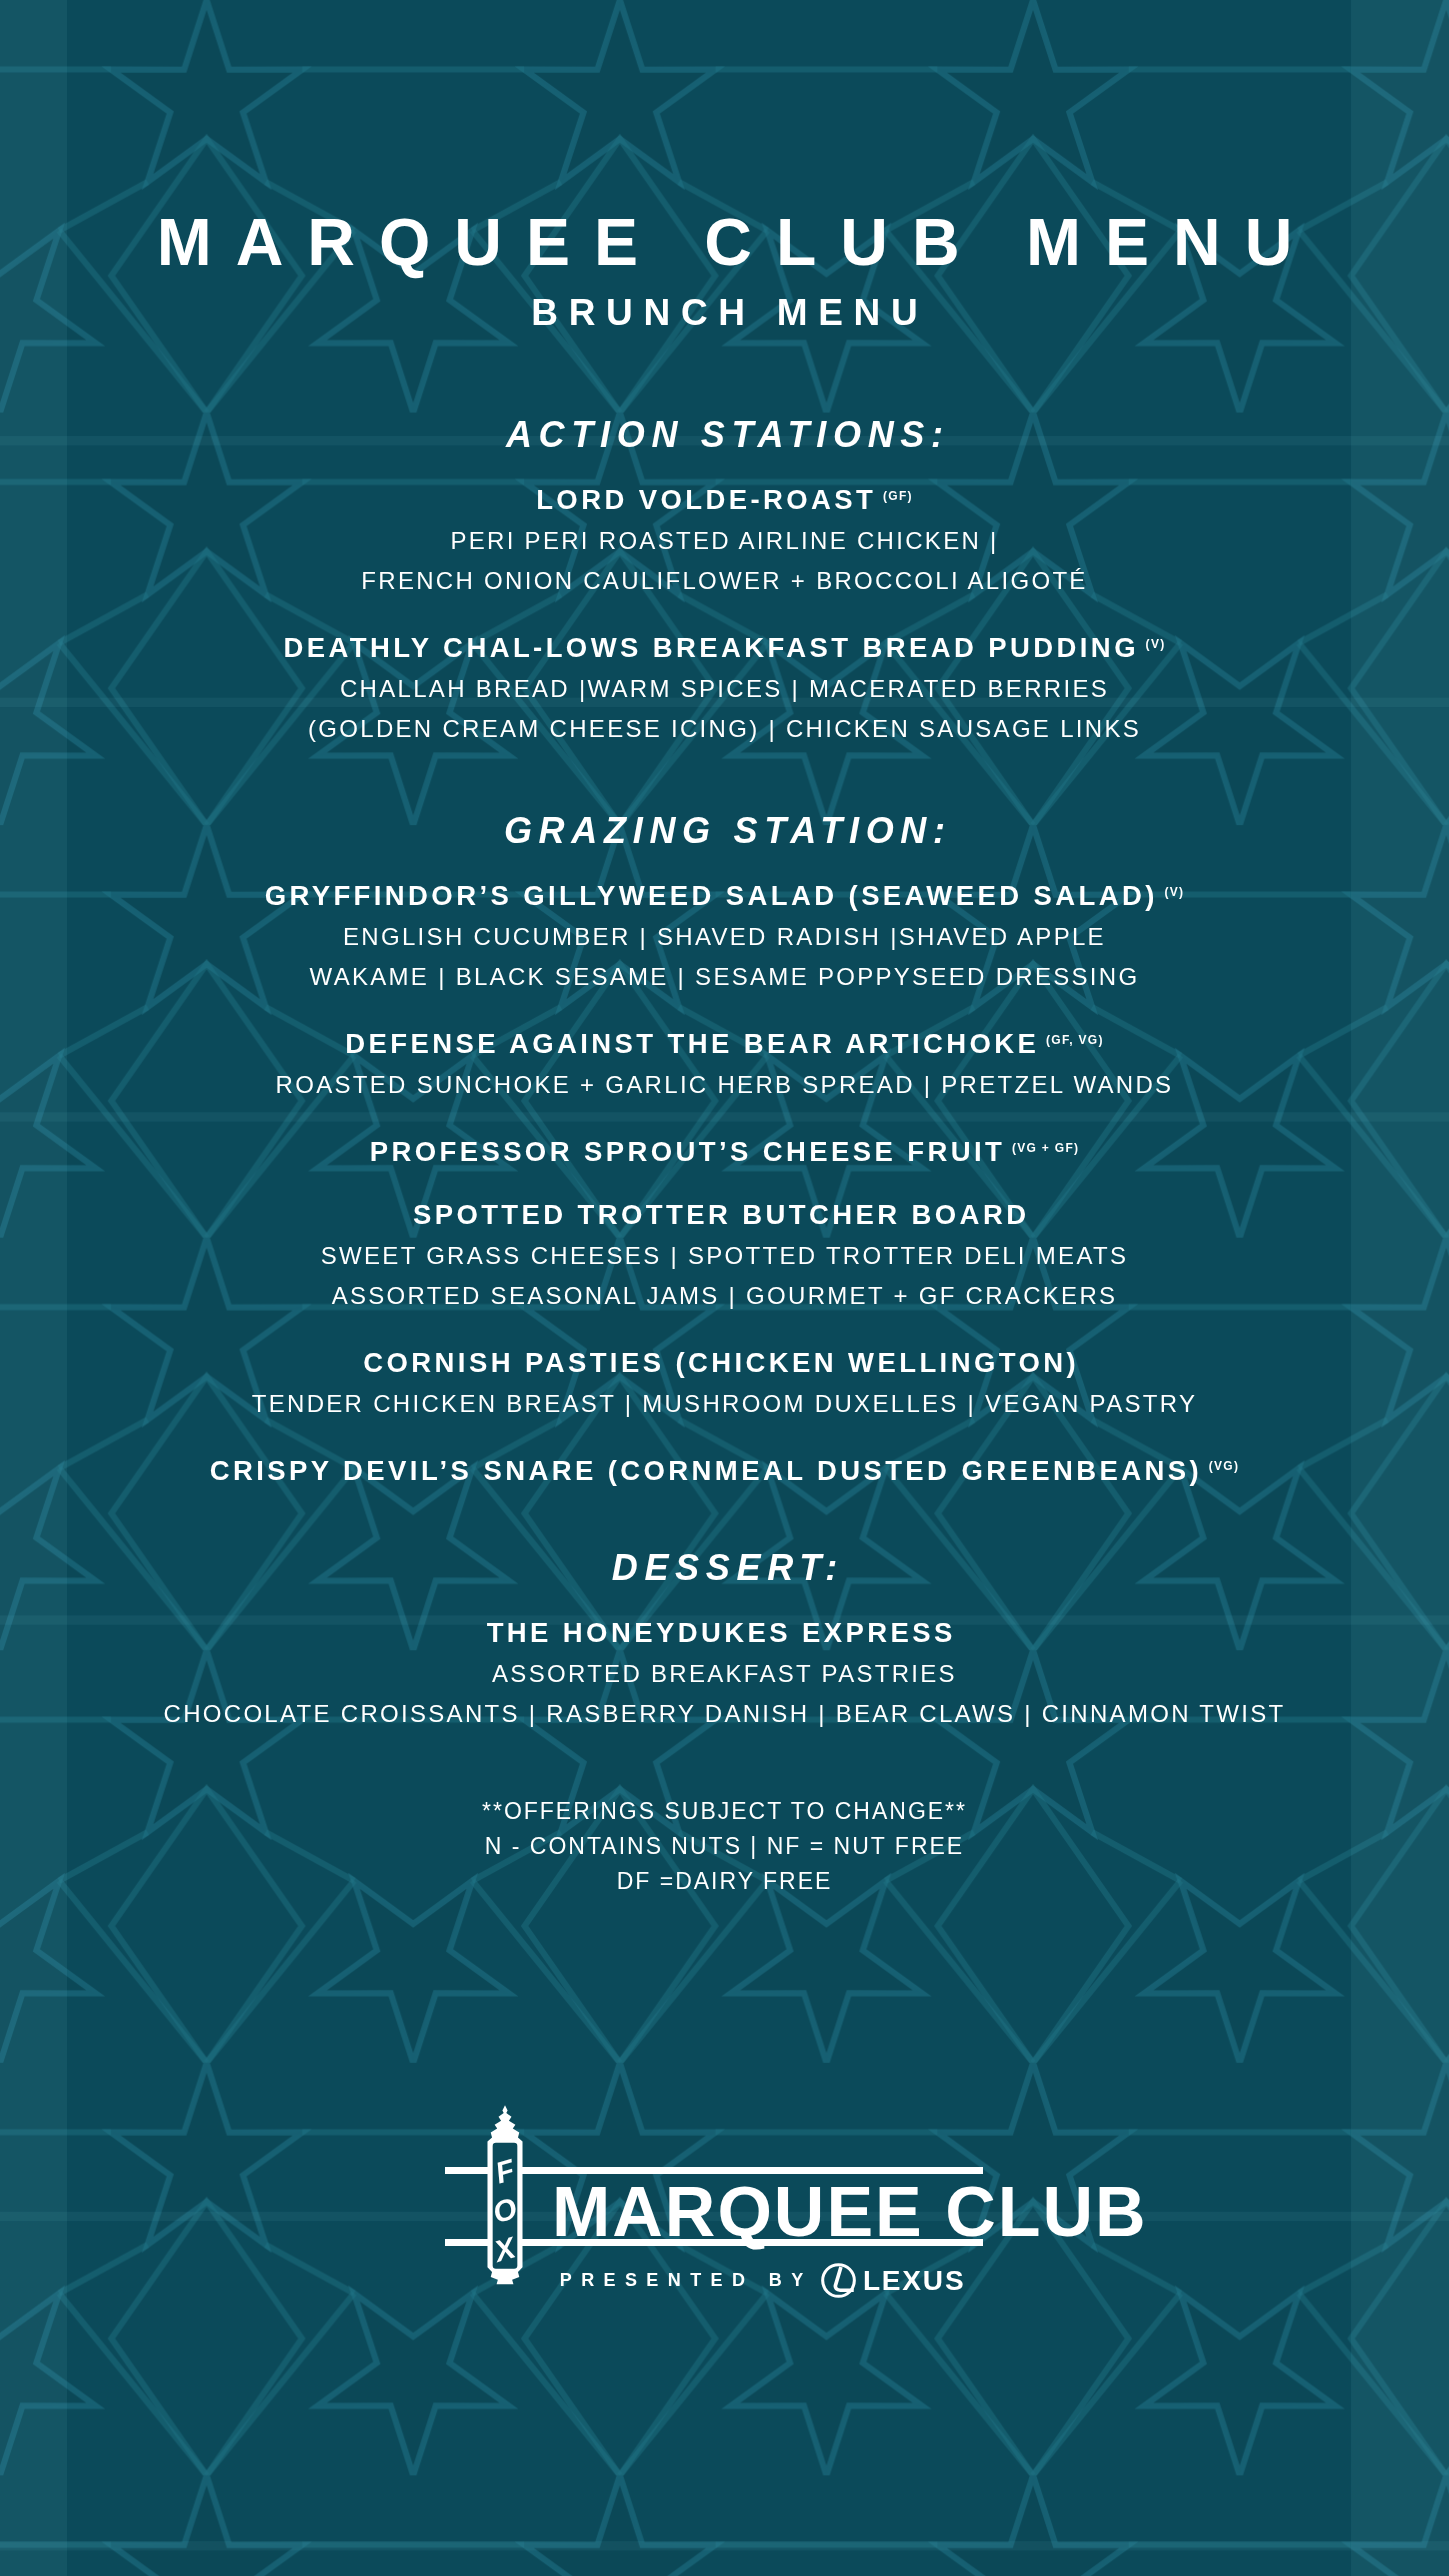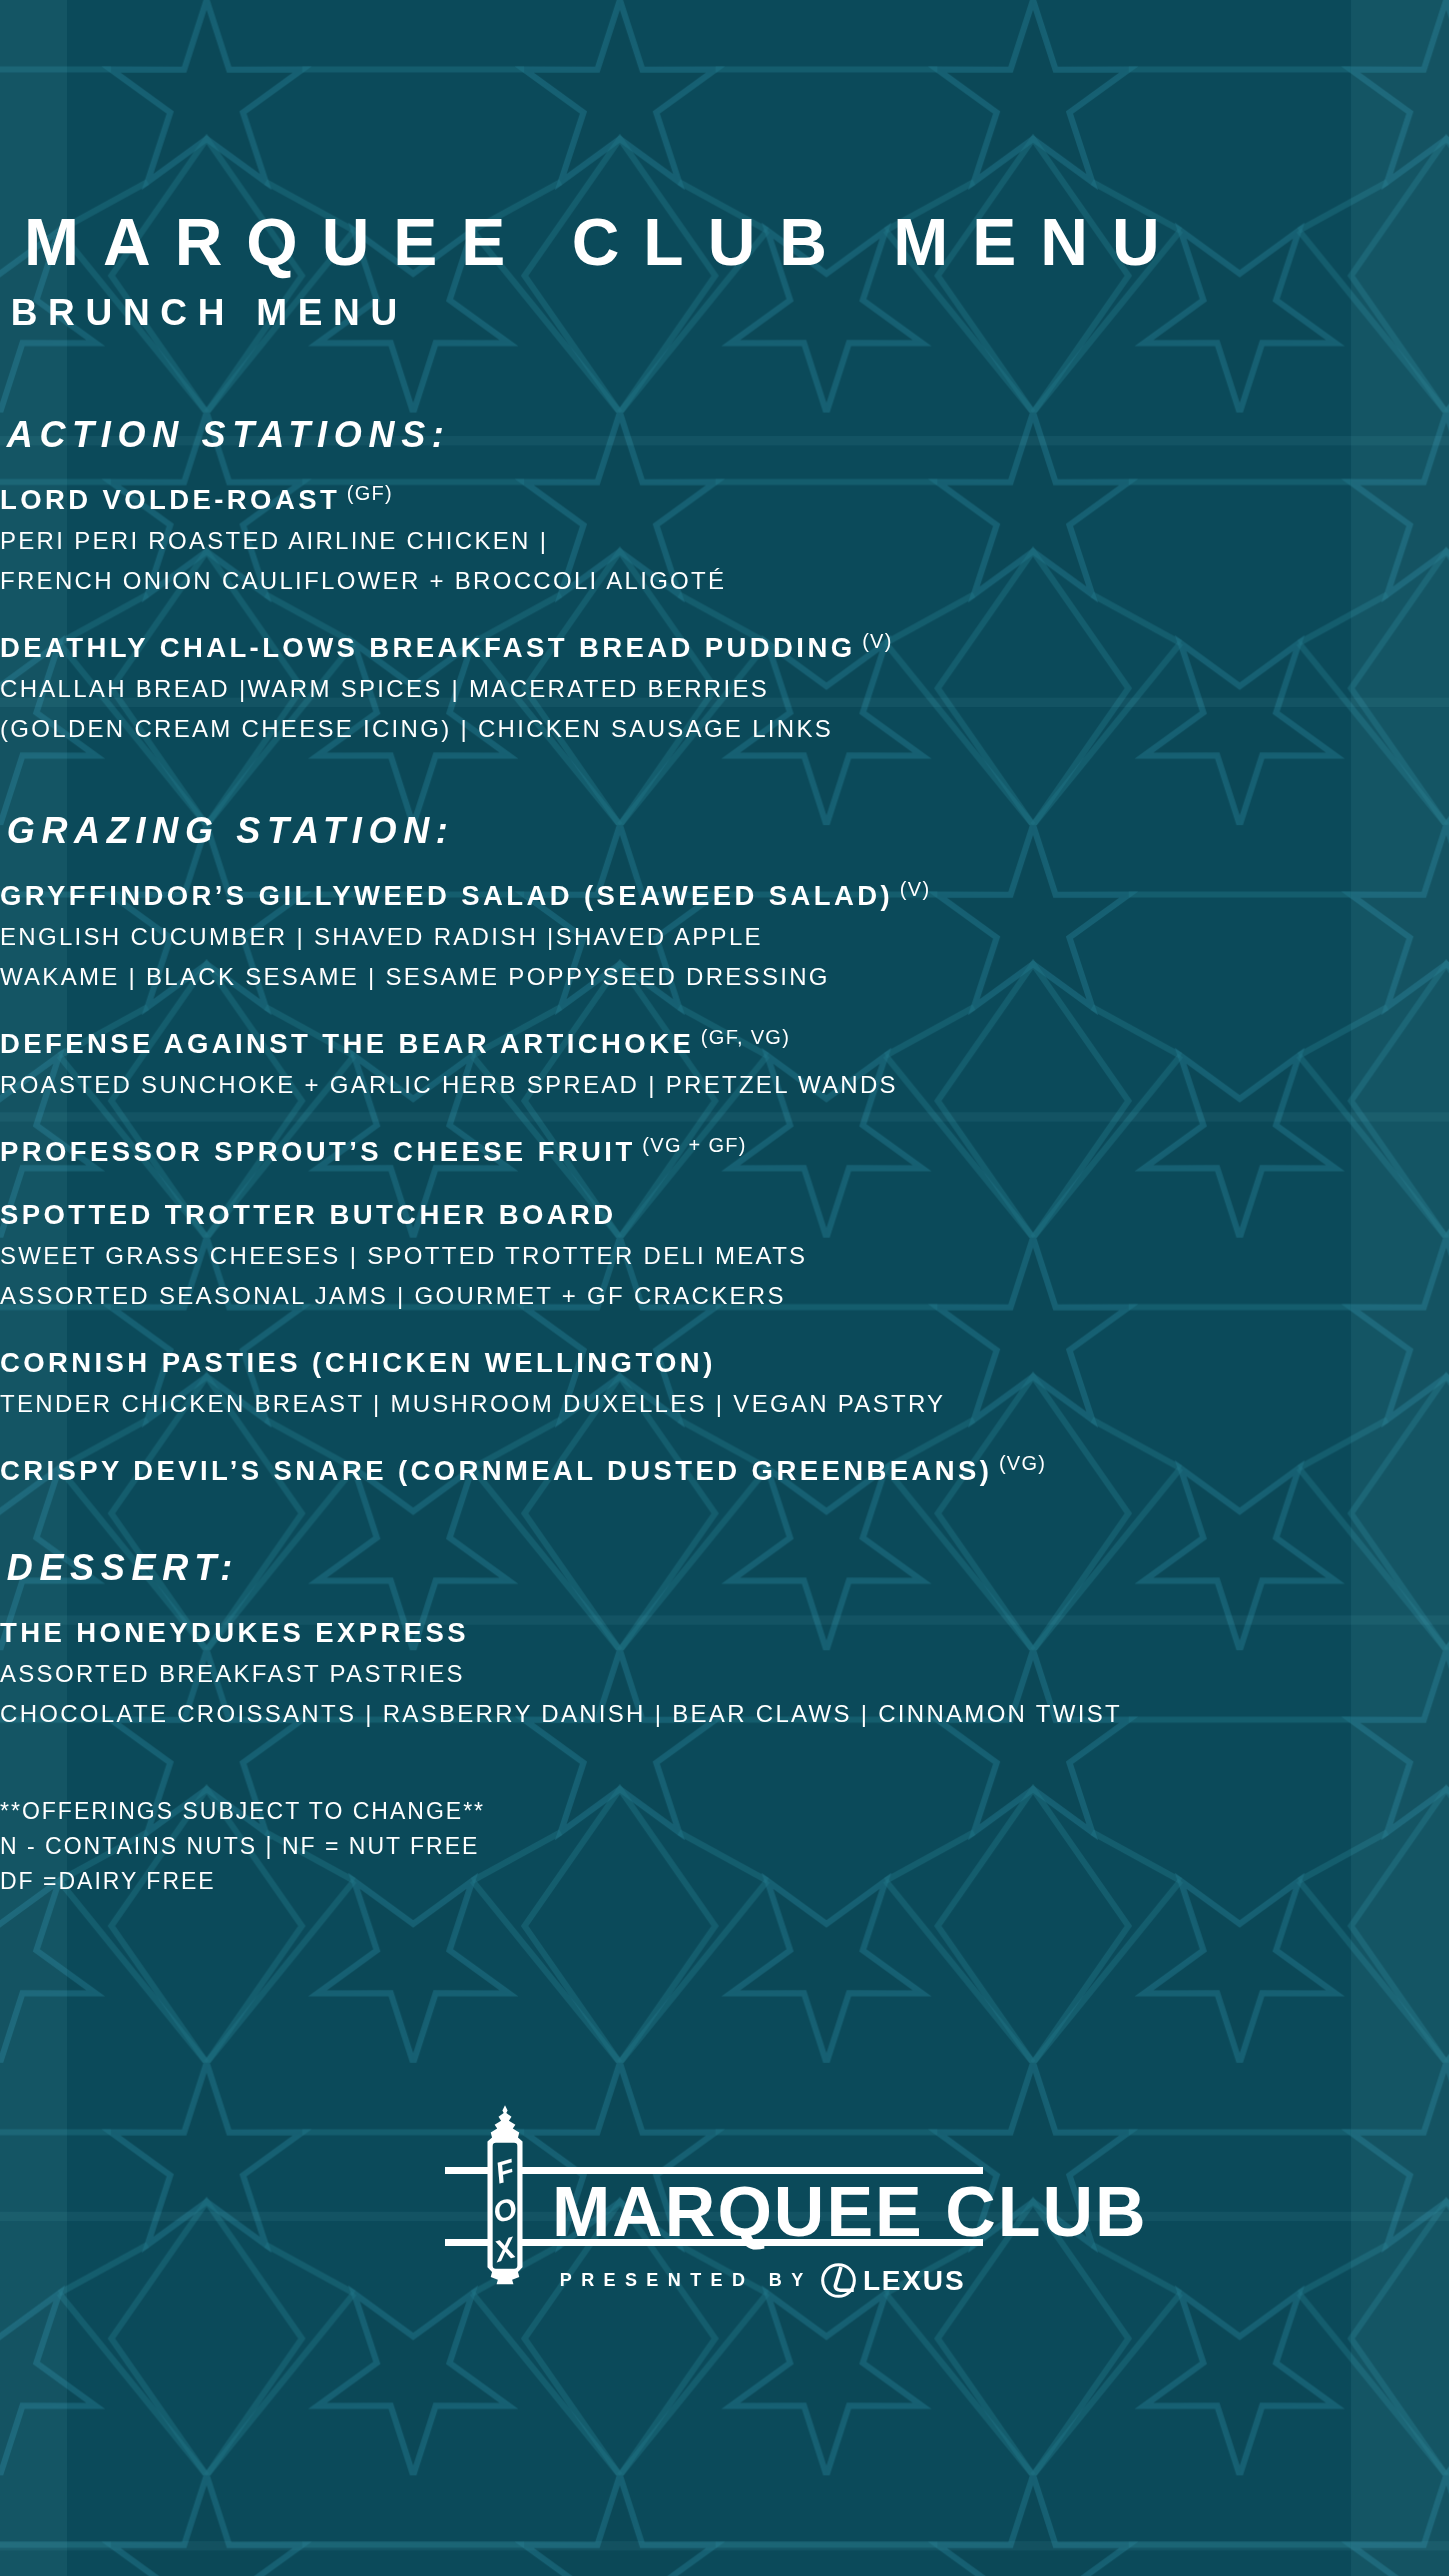--- a/index.html
+++ b/index.html
@@ -6,31 +6,31 @@
   body{
     width:1449px;height:2576px;
     background:#0b4a5a;
     overflow:hidden;
     position:relative;
     font-family:"Liberation Sans",sans-serif;
     color:#ffffff;
     -webkit-font-smoothing:antialiased;
   }
   .bg-svg{position:absolute;inset:0;z-index:0;}
-  .content{position:absolute;inset:0;z-index:2;}
+  .content{position:absolute;inset:0;z-index:2;text-align:center;}
 
   .menu-title{margin:209px 0 0;font-size:66px;font-weight:bold;letter-spacing:24px;line-height:1;text-indent:24px;}
   .menu-subtitle{margin-top:19px;font-size:37px;font-weight:bold;letter-spacing:10.7px;line-height:1;text-indent:10.7px;}
 
   .section-heading{margin-top:64px;font-size:36px;font-weight:bold;letter-spacing:6.7px;line-height:1;text-indent:6.7px;font-style:italic;}
   .section-heading.first{margin-top:86px;}
 
   .menu-item{margin-top:31px;}
   .item-name{font-size:27.5px;font-weight:bold;letter-spacing:3.4px;line-height:1.15;}
-  .item-tag{font-size:20px;font-weight:normal;letter-spacing:1.3px;position:relative;top:-9.4px;margin-left:6.7px;}
+  .item-tag{font-size:12px;font-weight:bold;letter-spacing:1.3px;position:relative;top:-9.4px;margin-left:6.7px;}
   .item-desc{margin-top:5.4px;font-size:24px;font-weight:400;letter-spacing:2.3px;line-height:40px;}
 
   .footnotes{margin-top:60px;font-size:23px;font-weight:400;letter-spacing:2px;line-height:35px;}
 
   .logo{position:absolute;top:2092px;left:0;width:100%;z-index:3;}
   .logo-inner{position:relative;width:631px;height:208px;margin:0 auto;}
   .logo-bar{position:absolute;left:36px;width:538px;height:7.4px;background:#ffffff;}
   .logo-bar.top{top:75px;}
   .logo-bar.bottom{top:147px;}
   .fox-tower{position:absolute;left:72px;top:13.4px;width:48px;height:182px;}

